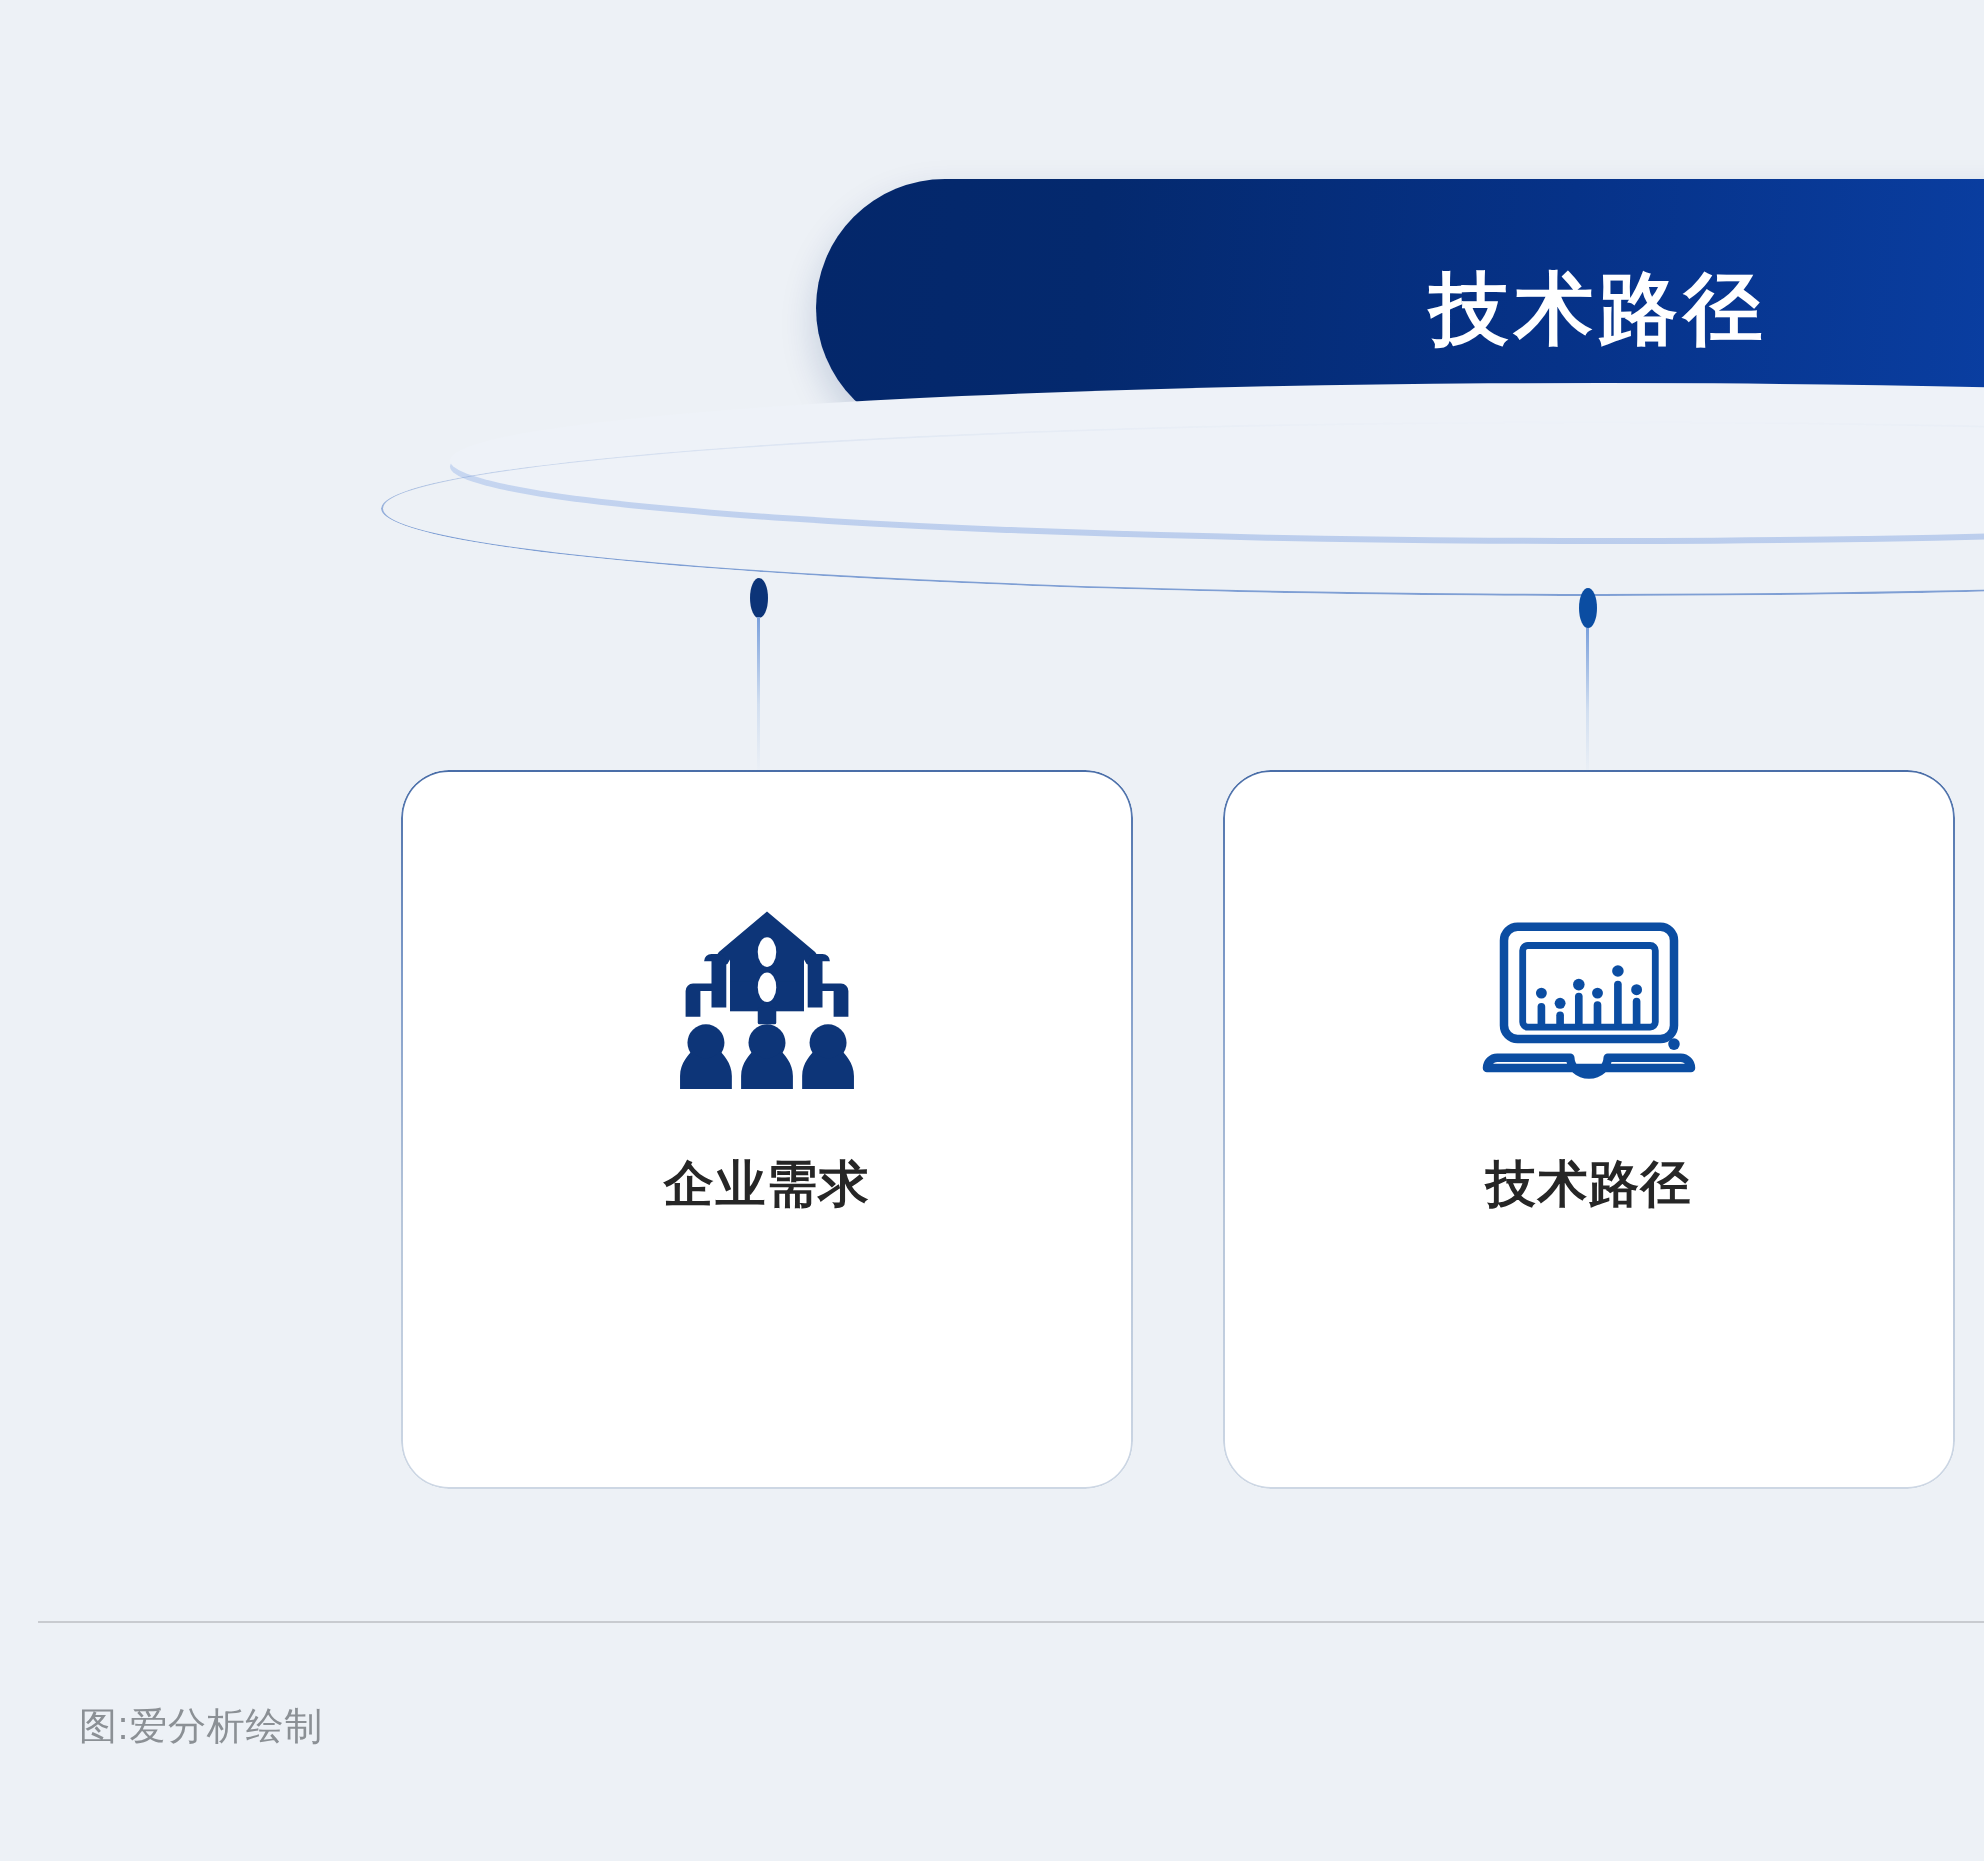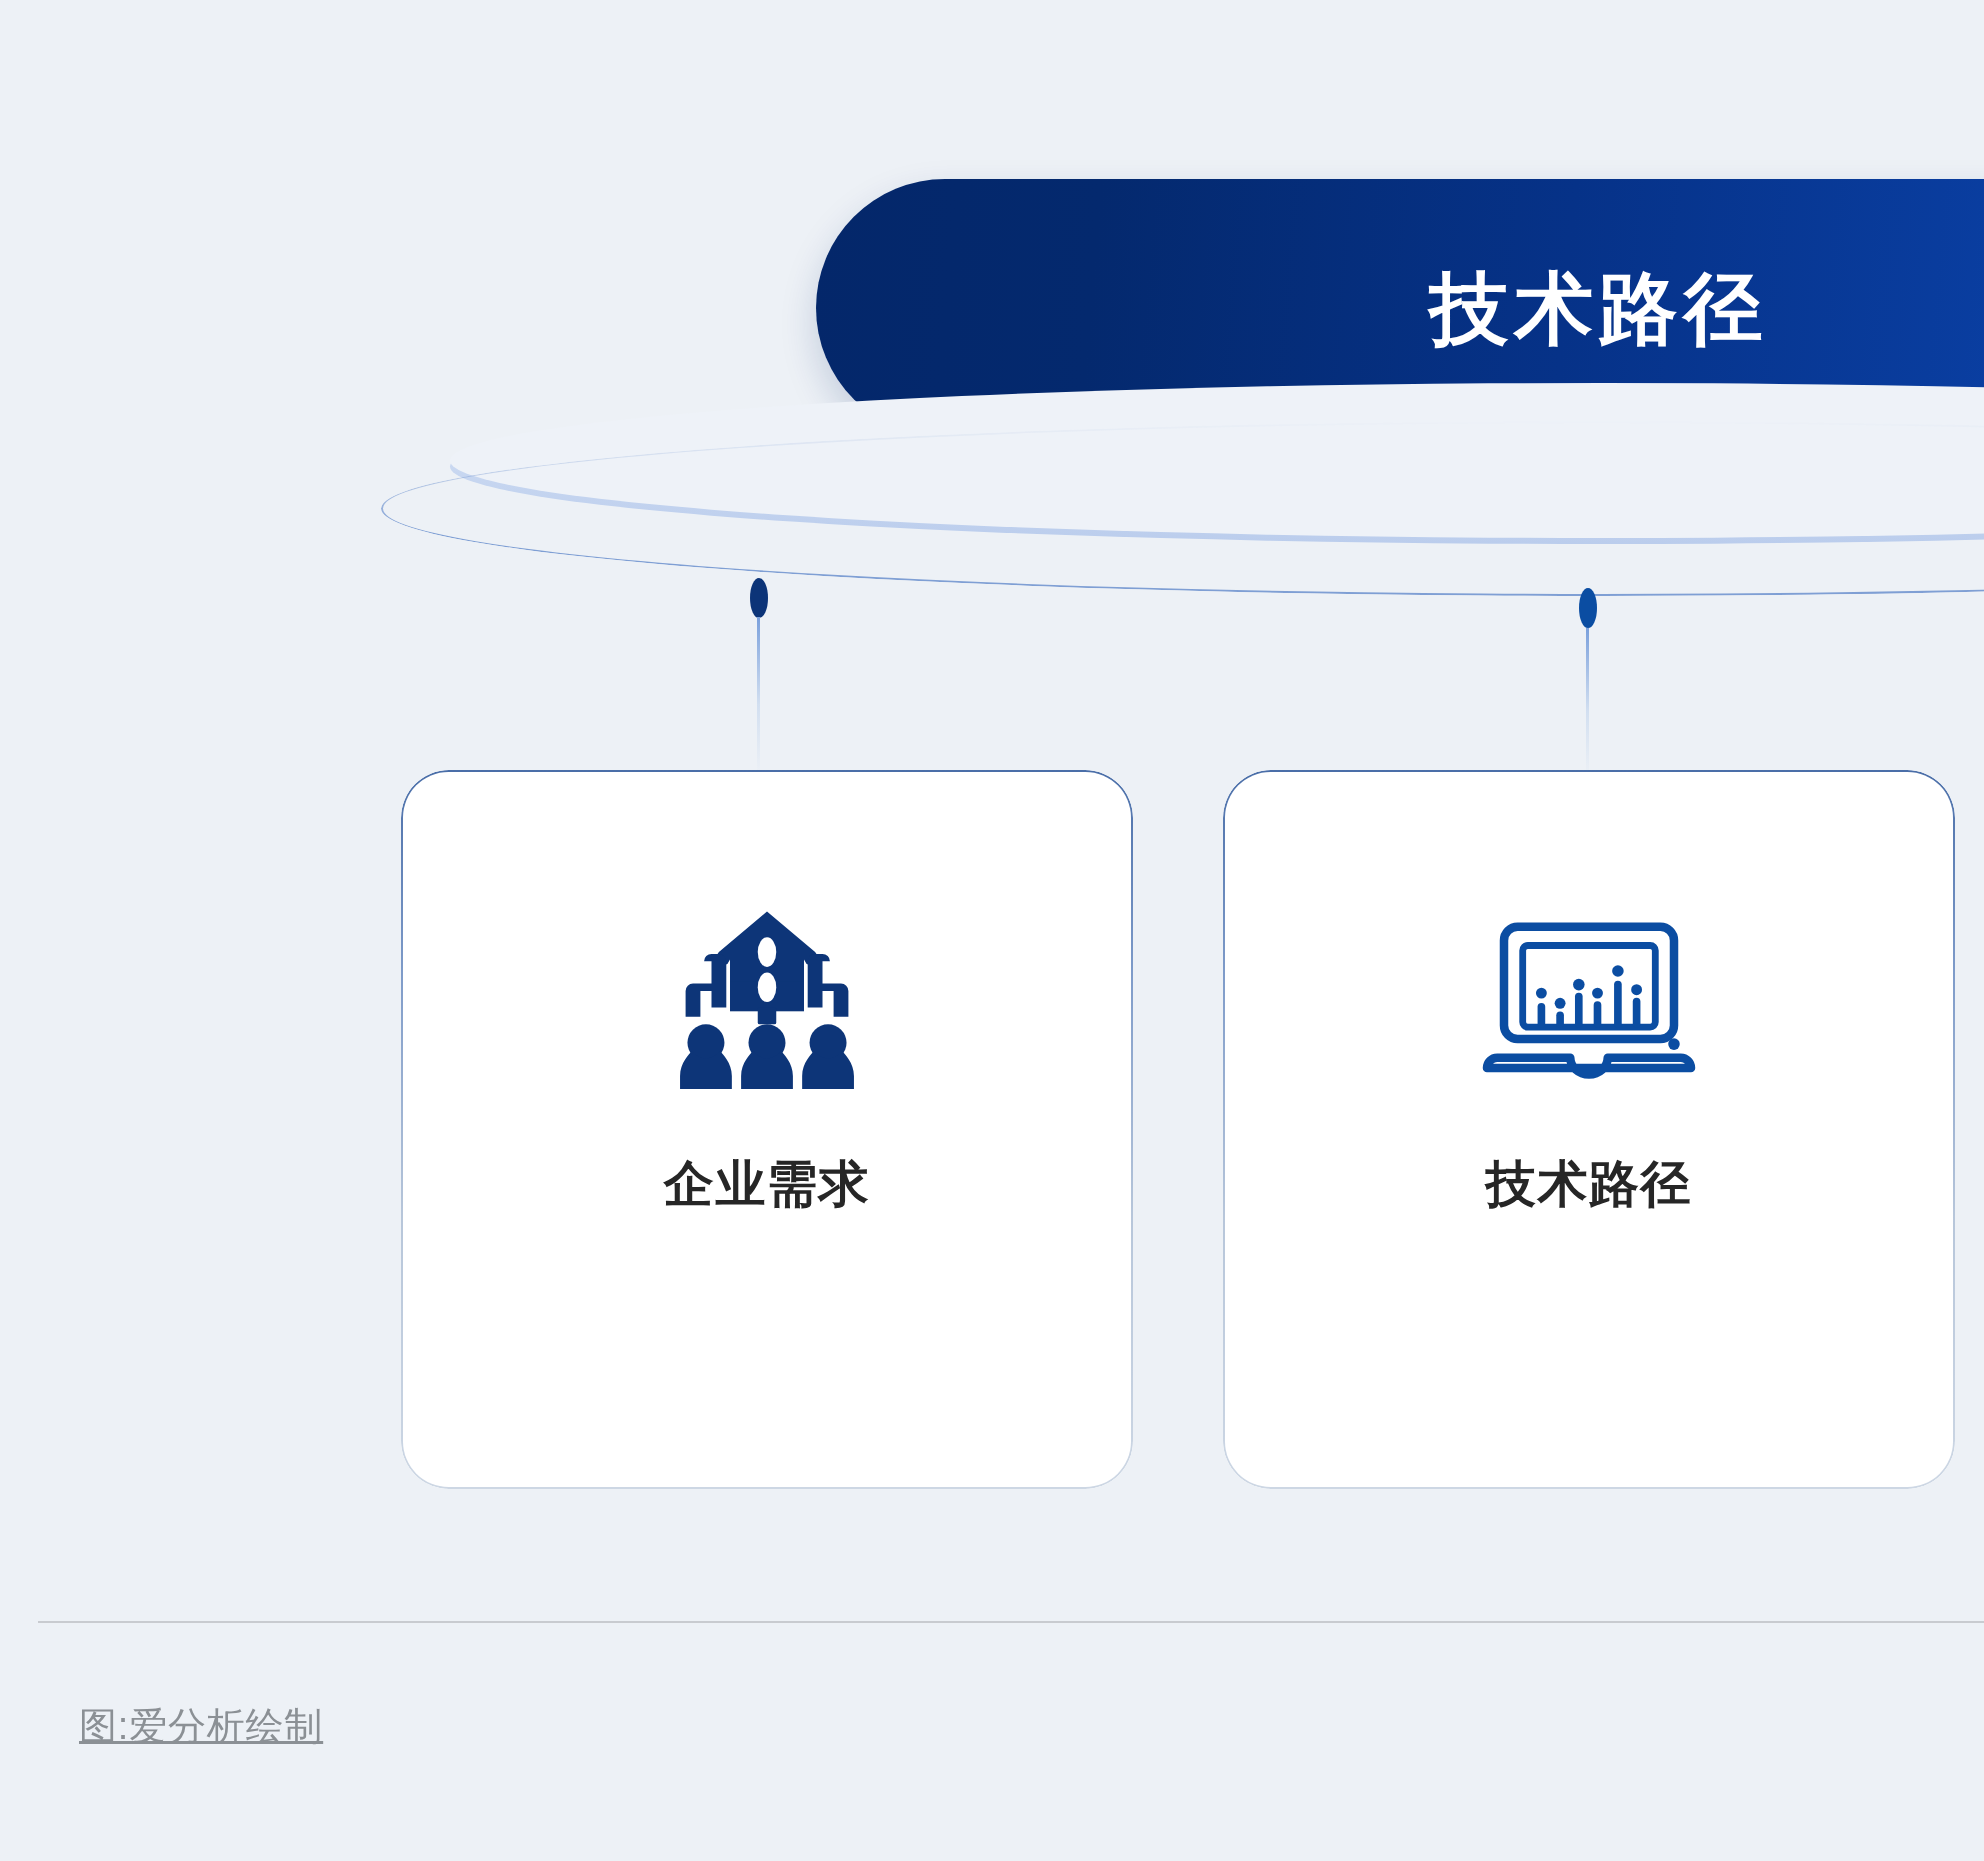--- a/index.html
+++ b/index.html
@@ -167,21 +167,20 @@
     background: #c8cbd0;
   }
   .footer-note {
     position: absolute;
     left: 79px;
     top: 1707px;
     font-size: 38px;
     color: #8b9095;
     letter-spacing: 0.8px;
     line-height: 1;
-    text-decoration: underline;
   }
 </style>
 </head>
 <body>
 
 <div class="stage">
 
   <div class="hero-pill">
     <div class="hero-title">技术路径</div>
   </div>

